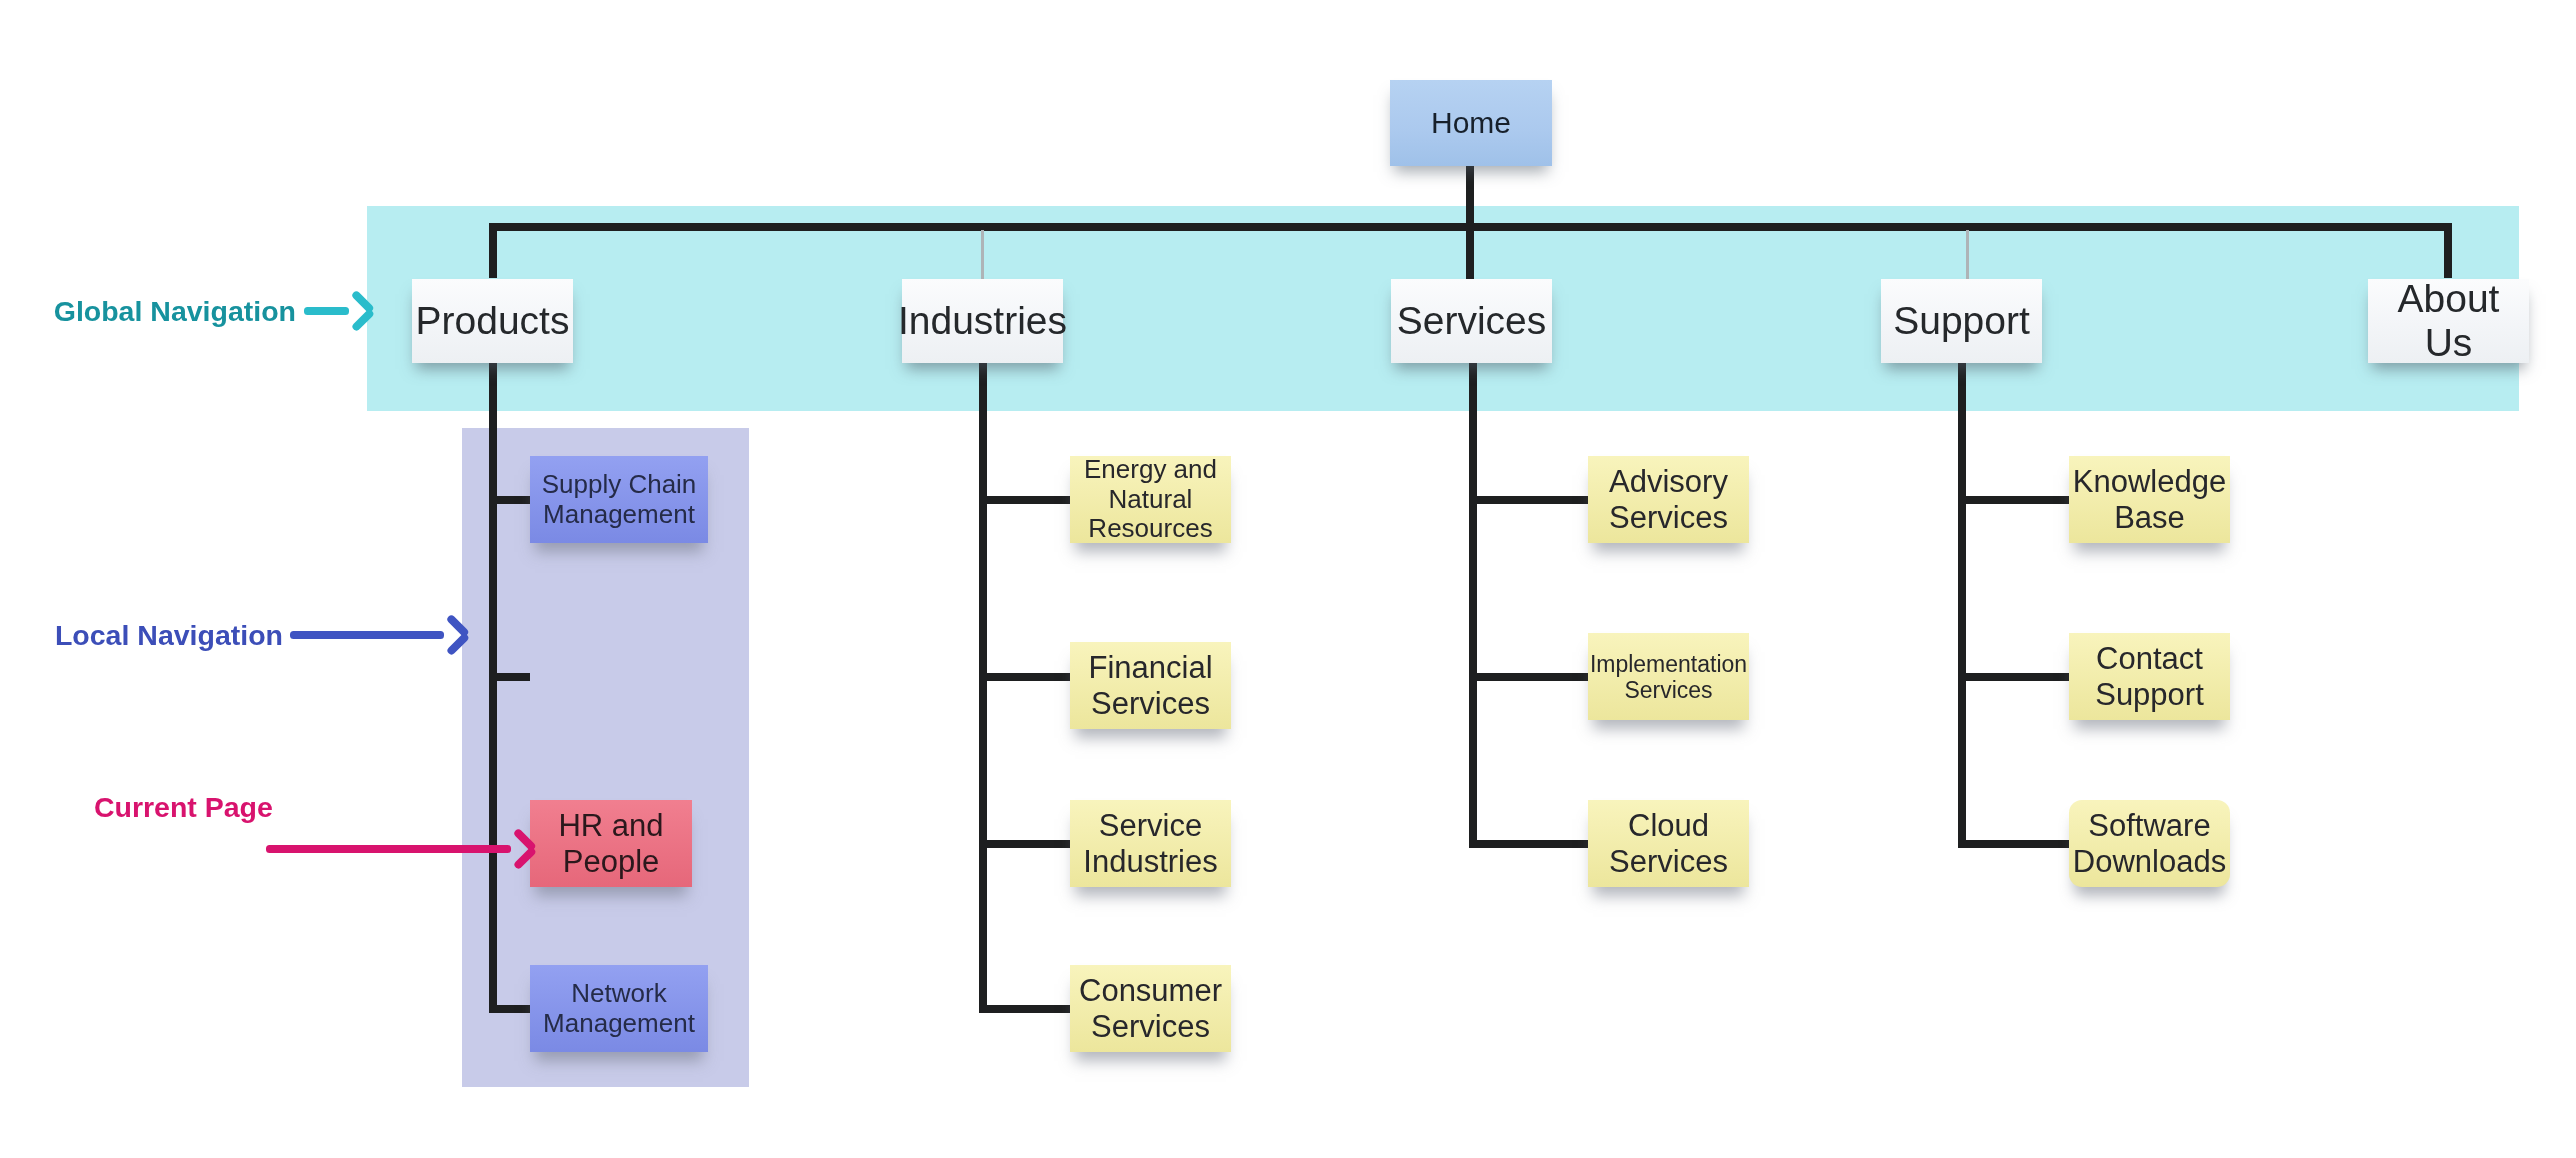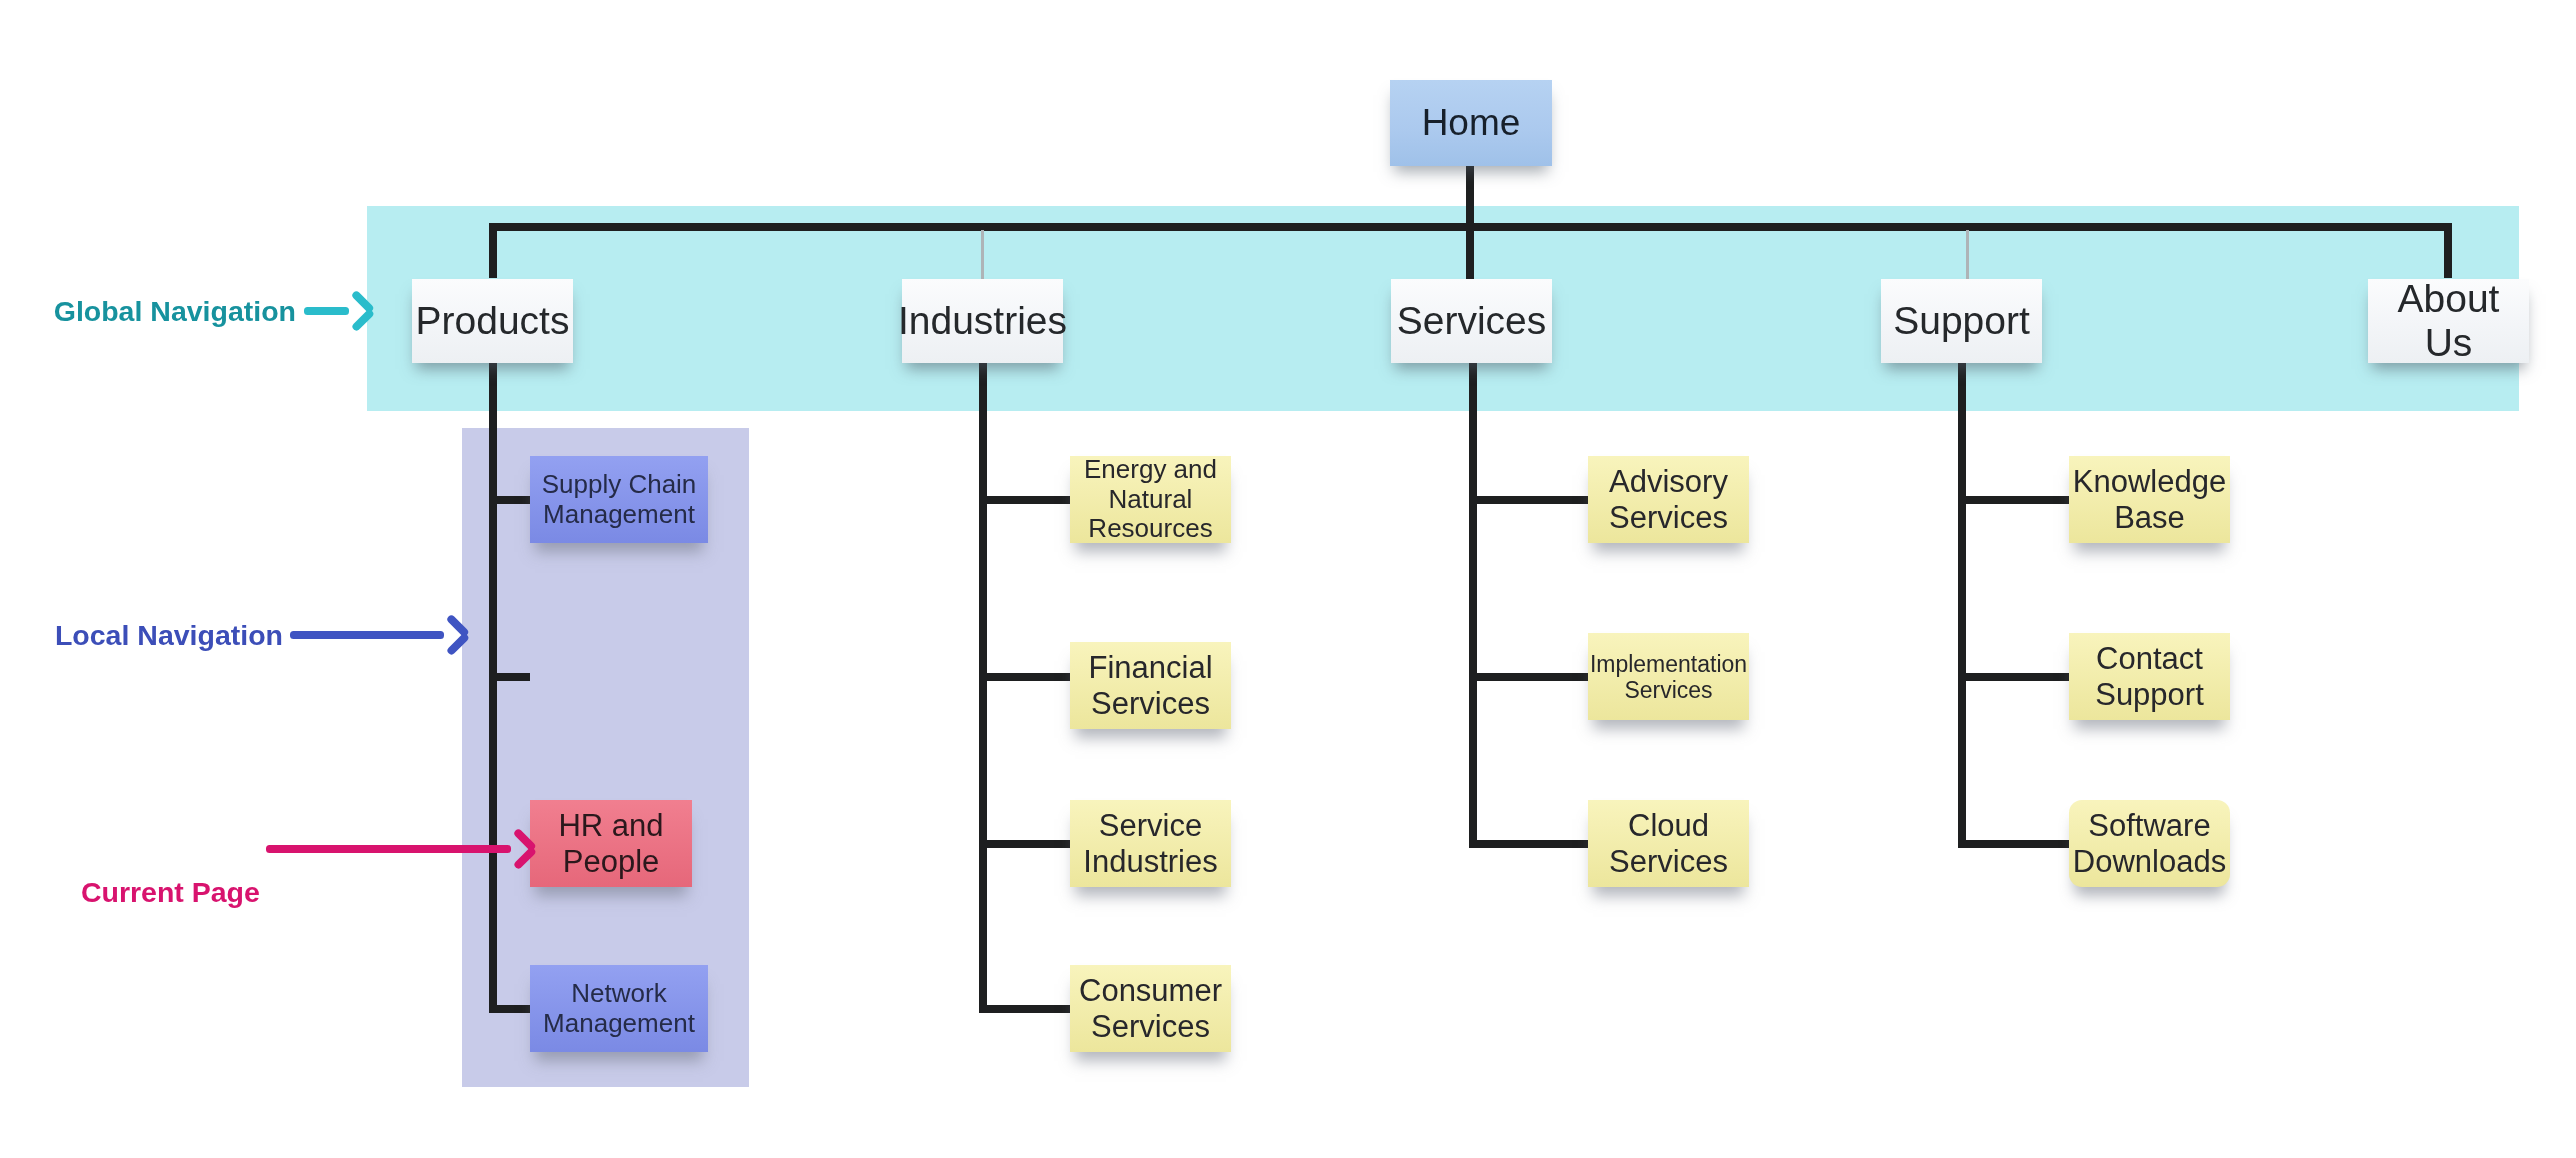--- a/index.html
+++ b/index.html
@@ -18,21 +18,21 @@
   .box{
     position:absolute;display:flex;align-items:center;justify-content:center;
     text-align:center;z-index:5;line-height:1.13;padding:1.7px 5.2px;box-sizing:border-box;
   }
   .nav{
     width:161px;height:84px;top:279px;font-size:39px;color:#25282b;
     background:linear-gradient(180deg,#fbfcfd 0%,#f3f5f8 55%,#edf0f3 100%);
     box-shadow:0 10.4px 14px -4.3px rgba(80,92,104,.55);
   }
   .home{
-    left:1390px;top:80px;width:162px;height:86px;font-size:37px;color:#17202b;
+    left:1390px;top:80px;width:162px;height:86px;font-size:30px;color:#17202b;
     background:linear-gradient(180deg,#b6d2f2 0%,var(--note-home,#abc9ee) 60%,#9fc1e9 100%);
     box-shadow:0 10.4px 14px -4.3px rgba(80,92,104,.5);
   }
   .note{
     width:161px;height:87px;font-size:31px;
     box-shadow:0 14px 14px -5.2px rgba(105,112,125,.5);
   }
   .note.sm{font-size:26px;}
   .note.xs{font-size:23px;padding:1.7px 0;}
   .blue{
@@ -133,19 +133,19 @@
   <div class="alabel teal" style="left:37px;top:295px;">Global Navigation</div>
   <div class="arrow teal" style="left:304px;top:307px;width:45px;">
       <div class="head"></div>
     </div>
 
   <div class="alabel indigo" style="left:24px;top:619px;">Local Navigation</div>
   <div class="arrow indigo" style="left:290px;top:631px;width:154px;">
       <div class="head"></div>
     </div>
 
-  <div class="alabel magenta" style="left:0.9px;top:876px;">Current Page</div>
+  <div class="alabel magenta" style="left:0.9px;top:791px;padding-left:13px;">Current Page</div>
   <div class="arrow magenta" style="left:266px;top:845px;width:245px;">
       <div class="head"></div>
     </div>
 
 </div>
 
 
 </body></html>

